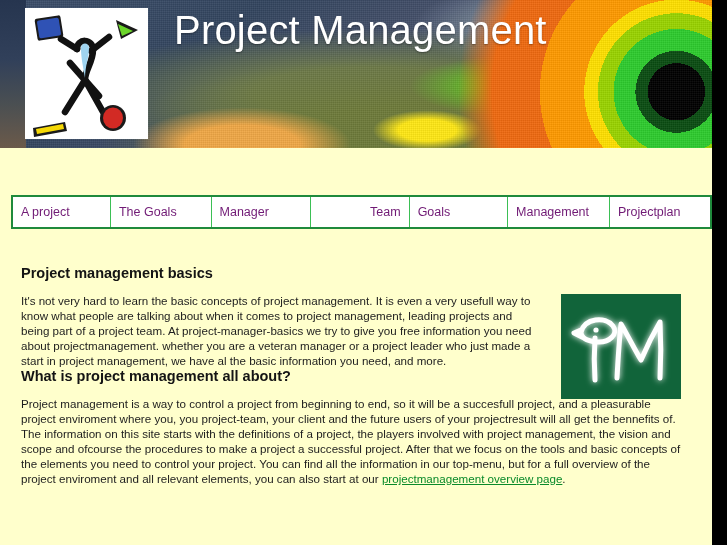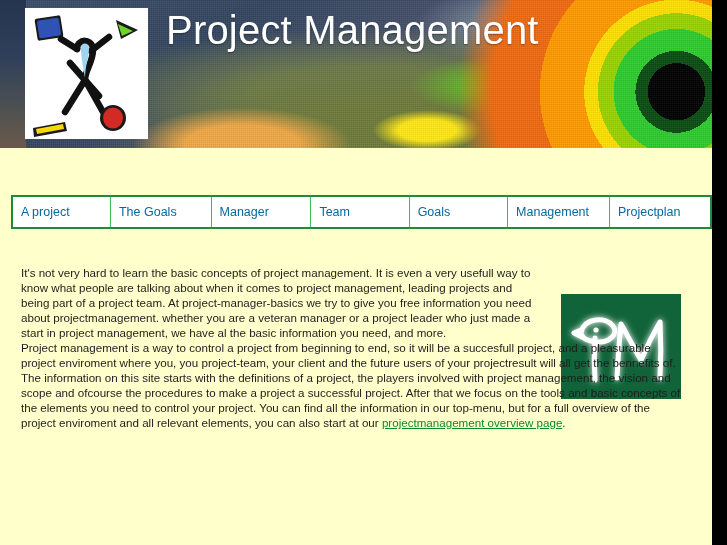--- a/index.html
+++ b/index.html
@@ -65,21 +65,21 @@
     top: 8px;
     width: 123px;
     height: 131px;
     background: #ffffff;
     overflow: hidden;
   }
   .logo-svg { display: block; width: 123px; height: 131px; }
 
   .banner-title {
     position: absolute;
-    left: 166px;
+    left: 174px;
     top: 8px;
     color: #ffffff;
     font-size: 40px;
     font-weight: normal;
     letter-spacing: .2px;
     font-family: "Liberation Sans", sans-serif;
     white-space: nowrap;
     text-shadow: 0 1px 2px rgba(0,0,0,.35);
   }
   table.nav {
@@ -90,29 +90,29 @@
     border: 2px solid #1f8a3c;
     background: #ffffff;
     table-layout: fixed;
   }
   table.nav td {
     border: 1px solid #3bbf55;
     background: #ffffff;
     height: 30px;
     padding: 0 8px;
     font-size: 12.5px;
-    color: #0369a1;
+    color: #701a75;
     font-family: "Liberation Sans", sans-serif;
     white-space: nowrap;
     vertical-align: middle;
   }
   .c0 { width: 84px; }
   .c1 { width: 86px; }
   .c2 { width: 86px; }
-  .c3 { width: 86px; }
+  .c3 { width: 86px; text-align: right; }
   .c4 { width: 86px; }
   .c5 { width: 86px; }
   .c6 { width: 86px; }
 
   
   .content {
     position: absolute;
     left: 21px;
     top: 265px;
     width: 670px;
@@ -235,20 +235,22 @@
 
         <path d="M34 44 C33 58 33 72 34 86"></path>
 
         <path d="M56 84 C57 66 58 48 60 30 C68 44 74 56 80 66 C86 52 92 40 99 28 C100 46 100 66 99 84"></path>
       </g>
     </svg>
   </div>
 
   <div class="content">
 
+    <h2 class="section">Project management basics</h2>
 
     <p class="body narrow">It's not very hard to learn the basic concepts of project management. It is even a very usefull way to know what people are talking about when it comes to project management, leading projects and being part of a project team. At project-manager-basics we try to give you free information you need about projectmanagement. whether you are a veteran manager or a project leader who just made a start in project management, we have al the basic information you need, and more.</p>
 
+    <h2 class="section sec2">What is project management all about?</h2>
 
     <p class="body wide"><span>Project management is a way to control a project from beginning to end, so it will be a succesfull project, and a pleasurable project enviroment where you, you project-team, your client and the future users of your projectresult will all get the bennefits of. The information on this site starts with the definitions of a project, the players involved with project management, the vision and scope and ofcourse the procedures to make a project a successful project. After that we focus on the tools and basic concepts of the elements you need to control your project. You can find all the information in our top-menu, but for a full overview of the project enviroment and all relevant elements, you can also start at our </span><a class="inline-link" href="#">projectmanagement overview page</a><span>.</span></p>
   </div>
 
 </div>
 
 </body></html>

